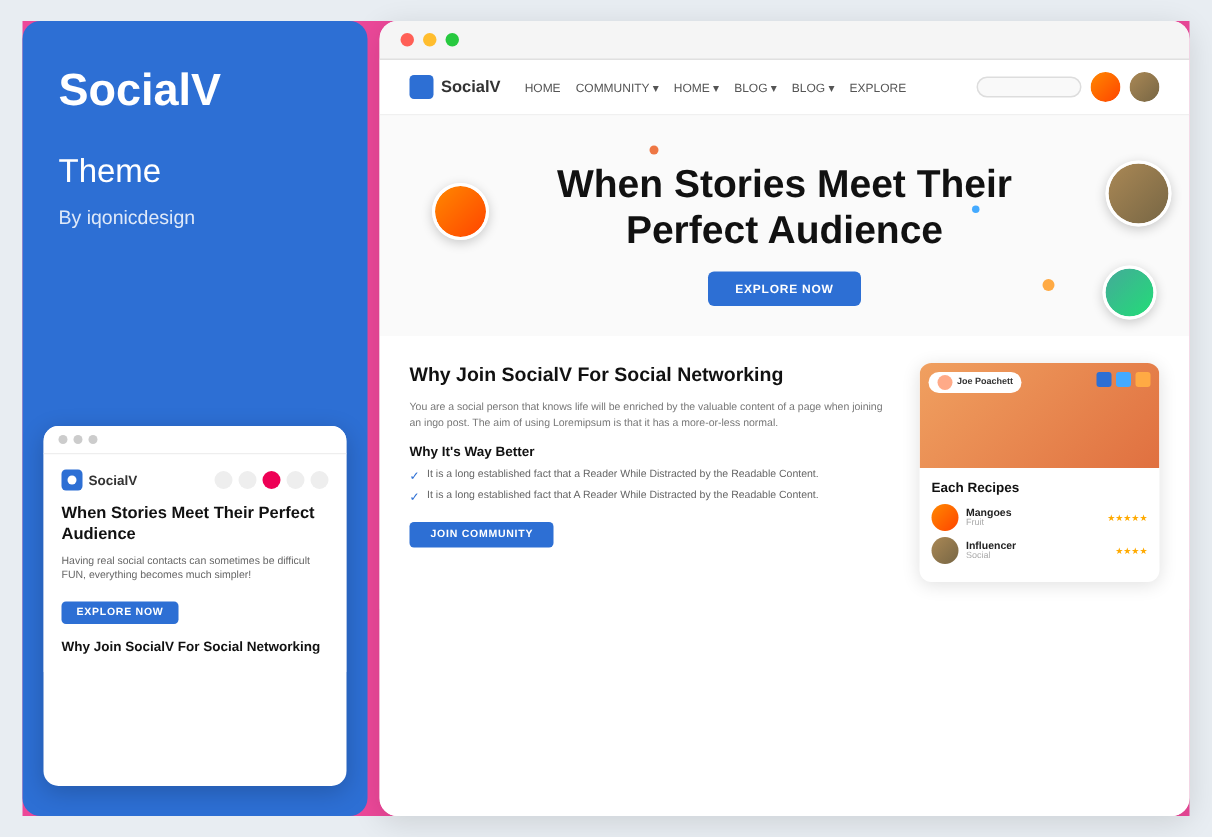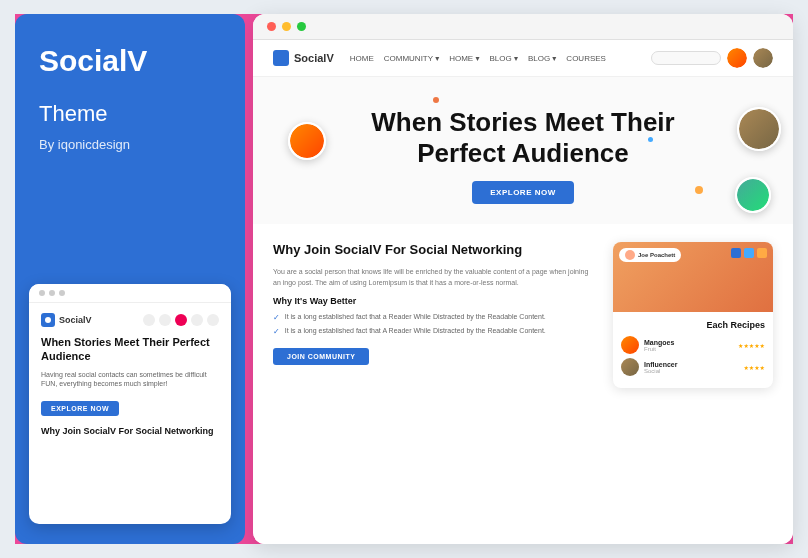--- a/index.html
+++ b/index.html
@@ -479,21 +479,20 @@
 
     .recipe-content {
       padding: 8px;
     }
 
     .recipe-section-title {
       font-size: 9px;
       font-weight: 800;
       color: #111;
       margin-bottom: 6px;
-      text-align: right;
     }
 
     .recipe-item {
       display: flex;
       align-items: center;
       gap: 5px;
       margin-bottom: 4px;
     }
 
     .recipe-avatar {
@@ -578,21 +577,21 @@
         <div class="site-logo">
           <div class="site-logo-icon"></div>
           <span class="site-logo-text">SocialV</span>
         </div>
         <div class="site-nav-links">
           <span class="site-nav-link">HOME</span>
           <span class="site-nav-link">COMMUNITY ▾</span>
           <span class="site-nav-link">HOME ▾</span>
           <span class="site-nav-link">BLOG ▾</span>
           <span class="site-nav-link">BLOG ▾</span>
-          <span class="site-nav-link">COURSES</span>
+          <span class="site-nav-link">EXPLORE</span>
         </div>
         <div class="site-nav-right">
           <div class="search-box-mini"></div>
           <div class="float-avatar" style="position:relative;width:20px;height:20px;border-radius:50%;overflow:hidden;border:none;box-shadow:none;">
             <div class="av-circle orange"></div>
           </div>
           <div style="width:20px;height:20px;border-radius:50%;overflow:hidden;">
             <div class="av-circle brown"></div>
           </div>
         </div>

